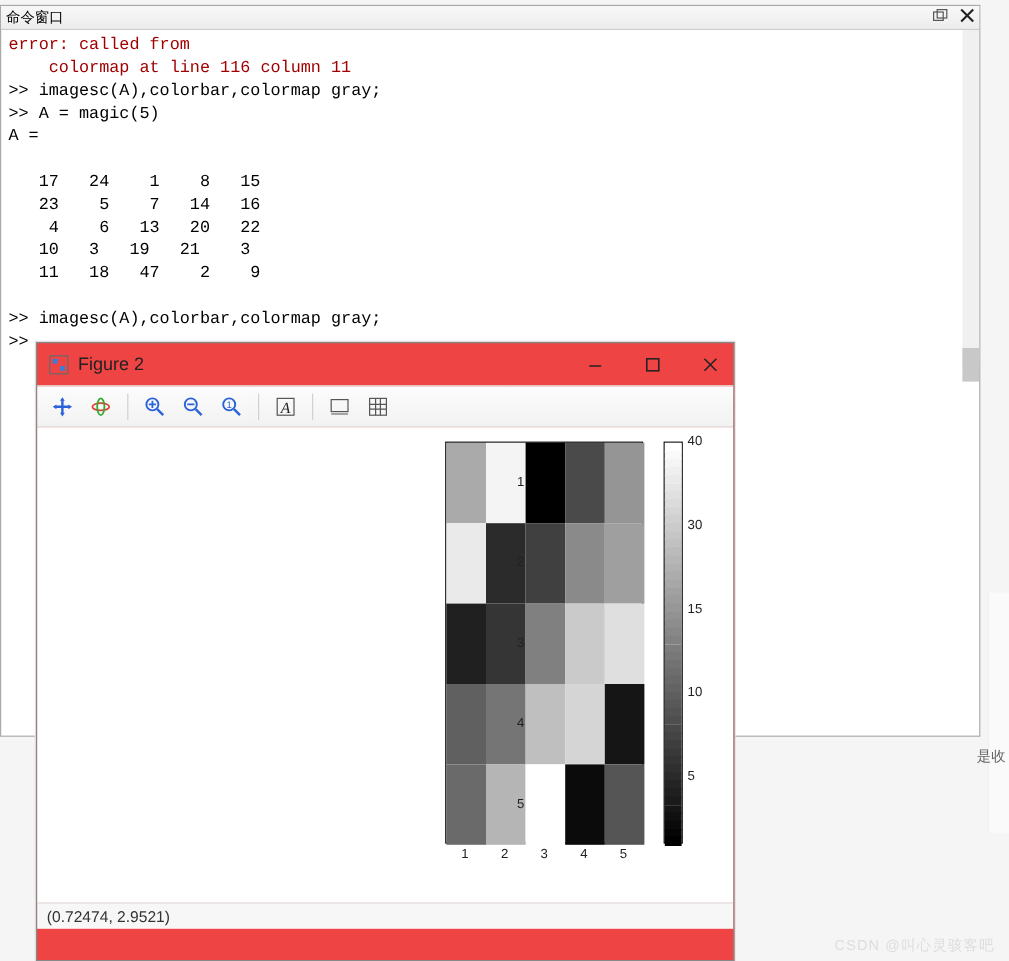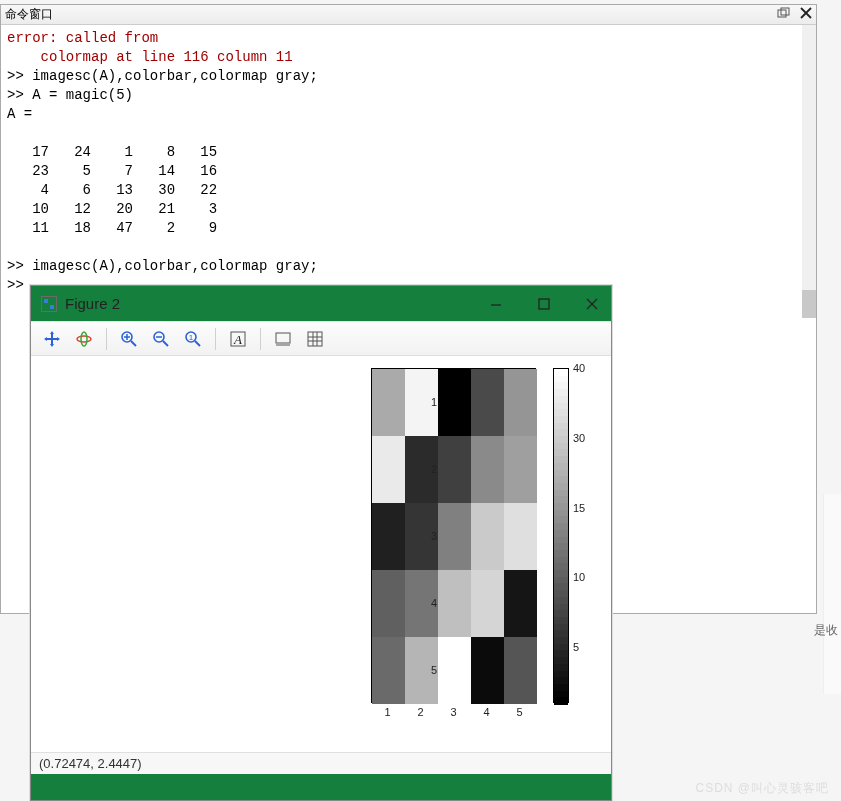--- a/index.html
+++ b/index.html
@@ -50,21 +50,21 @@
   .watermark {
     position:absolute; bottom:4px; right:12px;
     color:#ddd; font-size:12px; letter-spacing:1px;
     font-family:"Microsoft YaHei",sans-serif;
   }
   
   .fig-window {
     position:absolute;
     left:30px; top:285px;
     width:582px; height:516px;
-    background:#15803d;
+    background:#ef4444;
     border:1px solid #888;
     box-shadow: 0 0 0 1px #ddd;
   }
   .fig-titlebar {
     height:36px;
     display:flex; align-items:center;
     padding:0 10px;
     border-bottom:1px solid #e4e4e4;
     font-size:15px;
     color:#222;
@@ -151,22 +151,22 @@
     </div>
   </div>
   <div class="cmd-body"><span class="err">error: called from</span>
 <span class="err">    colormap at line 116 column 11</span>
 <span>&gt;&gt; imagesc(A),colorbar,colormap gray;</span>
 <span>&gt;&gt; A = magic(5)</span>
 <span>A =</span>
 <span></span>
 <span>   17   24    1    8   15</span>
 <span>   23    5    7   14   16</span>
-<span>    4    6   13   30   22</span>
-<span>   10   12   20   21    3</span>
+<span>    4    6   13   20   22</span>
+<span>   10   3   19   21    3</span>
 <span>   11   18   47    2    9</span>
 <span></span>
 <span>&gt;&gt; imagesc(A),colorbar,colormap gray;</span>
 <span>&gt;&gt; </span></div>
   <div class="scroll-ind"></div>
   <div class="scroll-thumb"></div>
 </div>
 
 <div class="side-chunk"></div>
 <div class="side-text">是收</div>
@@ -345,17 +345,17 @@
         <div class="xtick" style="left: 455.5px;">4</div>
         <div class="xtick" style="left: 488.5px;">5</div>
         <div class="cbtick" style="top: 12px;">40</div>
         <div class="cbtick" style="top: 81.7917px;">30</div>
         <div class="cbtick" style="top: 151.583px;">15</div>
         <div class="cbtick" style="top: 221.375px;">10</div>
         <div class="cbtick" style="top: 291.167px;">5</div>
       </div>
   </div>
   <div class="fig-status">
-    <span>(0.72474, 2.4447)</span>
+    <span>(0.72474, 2.9521)</span>
   </div>
 </div>
 
 <div class="watermark">CSDN @叫心灵骇客吧</div>
 
 </body></html>

